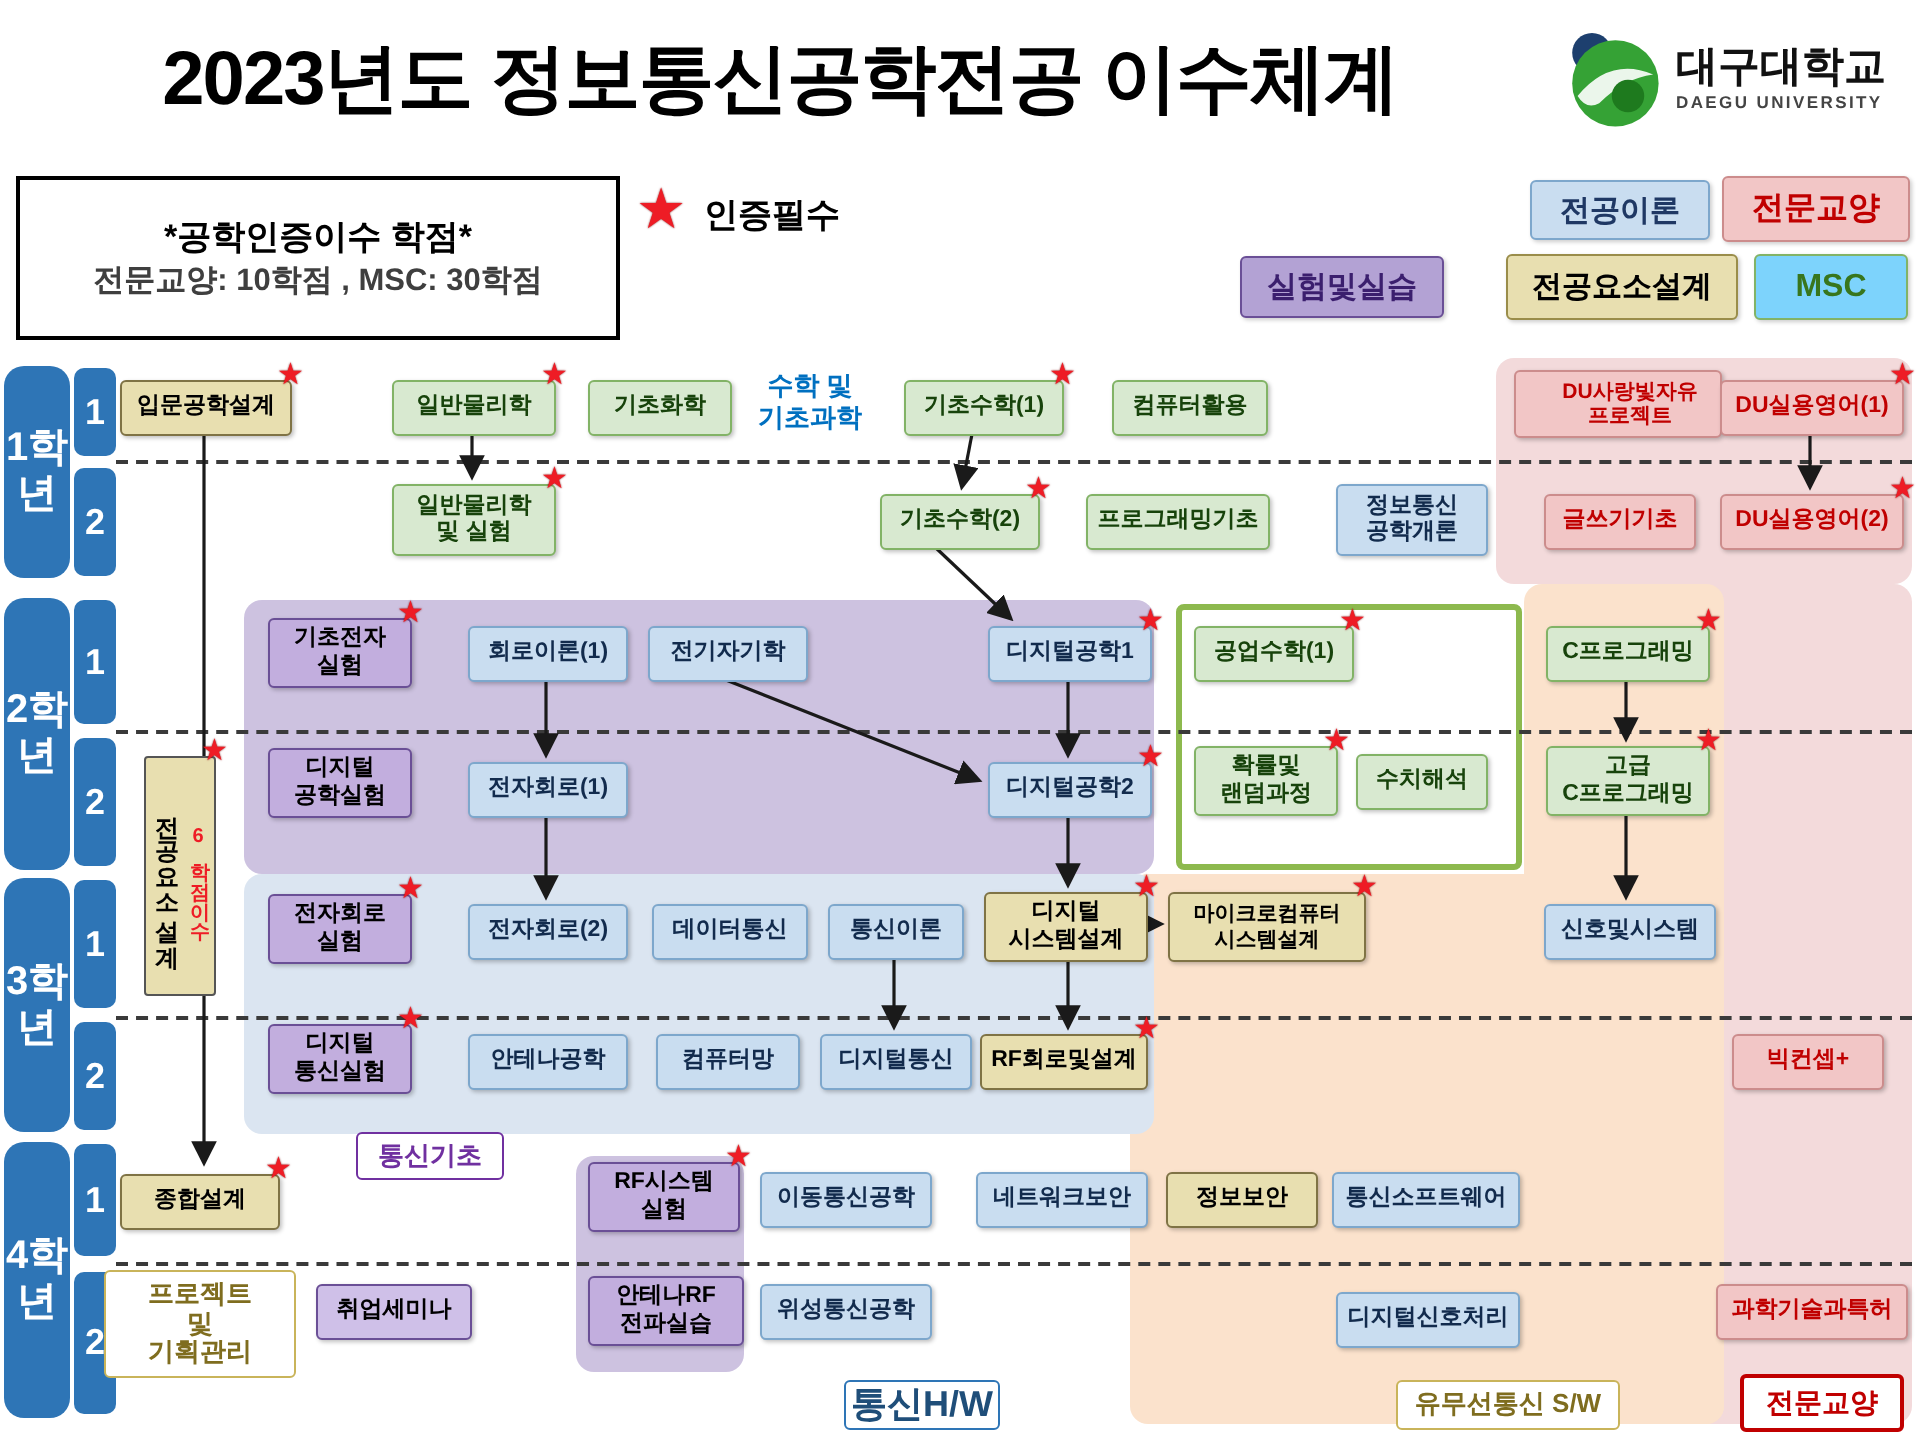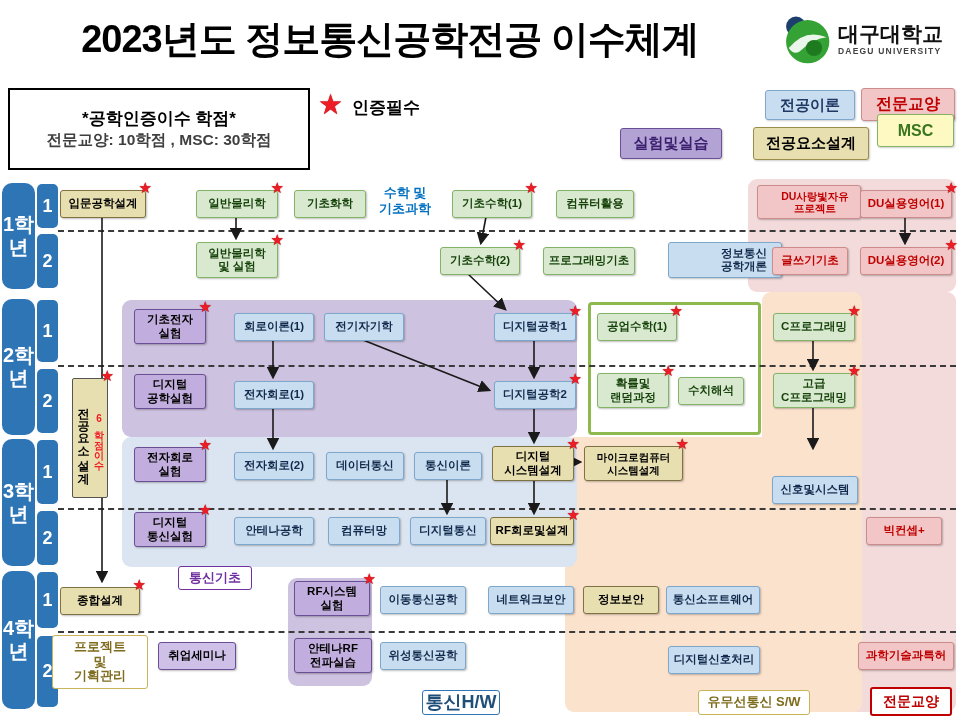--- a/index.html
+++ b/index.html
@@ -138,21 +138,21 @@
   <div class="l1">*공학인증이수 학점*</div>
   <div class="l2">전문교양: 10학점 , MSC: 30학점</div>
 </div>
 <div class="big-star star-glyph">★</div>
 <div class="cert-label">인증필수</div>
 
 <div class="legend" style="left:765px;top:90px;width:88px;height:28px;background:#c9ddf0;border:1px solid #7da7cc;color:#1f3864;">전공이론</div>
 <div class="legend" style="left:861px;top:88px;width:92px;height:31px;background:#f2c6c6;border:1px solid #cc8c8c;color:#c00000;font-size:16px;">전문교양</div>
 <div class="legend" style="left:620px;top:128px;width:100px;height:29px;background:#b3a2d4;border:1px solid #6a4f96;color:#3b1f6e;">실험및실습</div>
 <div class="legend" style="left:753px;top:127px;width:114px;height:31px;background:#e8dfb0;border:1px solid #9a8d4a;color:#000;">전공요소설계</div>
-<div class="legend" style="left:877px;top:114px;width:75px;height:31px;background:#fef9c3;border:1px solid #82b366;color:#38761d;font-size:16px;">MSC</div>
+<div class="legend" style="left:877px;top:127px;width:75px;height:31px;background:#7dd3fc;border:1px solid #82b366;color:#38761d;font-size:16px;">MSC</div>
 
 <div class="year" style="top:183px;height:106px;">1학
 년</div>
 <div class="sem" style="top:184px;height:44px;">1</div>
 <div class="sem" style="top:234px;height:54px;">2</div>
 <div class="year" style="top:299px;height:136px;">2학
 년</div>
 <div class="sem" style="top:300px;height:62px;">1</div>
 <div class="sem" style="top:369px;height:64px;">2</div>
 <div class="year" style="top:439px;height:127px;">3학
@@ -193,21 +193,21 @@
 <div class="box c-green" style="left:196px;top:242px;width:80px;height:34px;">
   <span>일반물리학
 및 실험</span><span class="star star-glyph">★</span>
 </div>
 <div class="box c-green" style="left:440px;top:247px;width:78px;height:26px;">
   <span>기초수학(2)</span><span class="star star-glyph">★</span>
 </div>
 <div class="box c-green" style="left:543px;top:247px;width:90px;height:26px;">
   <span>프로그래밍기초</span>
 </div>
-<div class="box c-blue" style="left:668px;top:242px;width:74px;height:34px;padding-left:38px;">
+<div class="box c-blue" style="left:668px;top:242px;width:74px;height:34px;">
   <span>정보통신
 공학개론</span>
 </div>
 <div class="box c-pink" style="left:772px;top:247px;width:74px;height:26px;">
   <span>글쓰기기초</span>
 </div>
 <div class="box c-pink" style="left:860px;top:247px;width:90px;height:26px;">
   <span>DU실용영어(2)</span><span class="star star-glyph">★</span>
 </div>
 
@@ -273,21 +273,21 @@
   <span>통신이론</span>
 </div>
 <div class="box c-tan" style="left:492px;top:446px;width:80px;height:33px;">
   <span>디지털
 시스템설계</span><span class="star star-glyph">★</span>
 </div>
 <div class="box c-tan sm" style="left:584px;top:446px;width:97px;height:33px;">
   <span>마이크로컴퓨터
 시스템설계</span><span class="star star-glyph">★</span>
 </div>
-<div class="box c-blue" style="left:772px;top:452px;width:84px;height:26px;margin-top:24px;">
+<div class="box c-blue" style="left:772px;top:452px;width:84px;height:26px;">
   <span>신호및시스템</span>
 </div>
 
 <div class="box c-purple" style="left:134px;top:512px;width:70px;height:33px;">
   <span>디지털
 통신실험</span><span class="star star-glyph">★</span>
 </div>
 <div class="box c-blue" style="left:234px;top:517px;width:78px;height:26px;">
   <span>안테나공학</span>
 </div>

